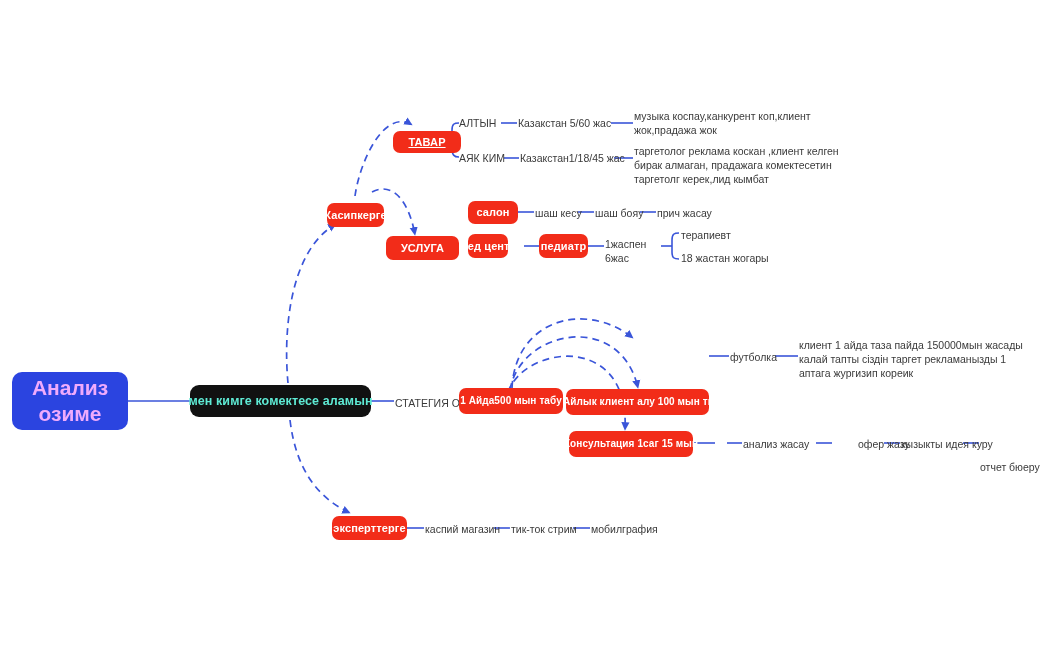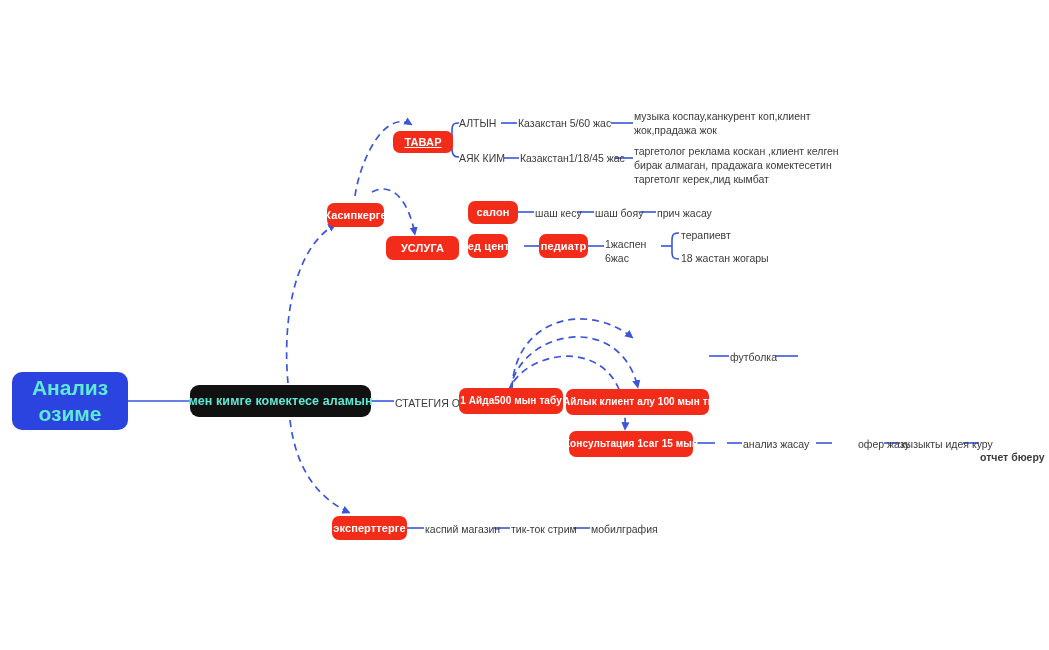--- a/index.html
+++ b/index.html
@@ -28,21 +28,21 @@
     box-sizing: border-box;
     display: flex;
     align-items: center;
     justify-content: center;
     text-align: center;
     line-height: 1.15;
     white-space: nowrap;
   }
   .node-root {
     background: #2B44E0;
-    color: #5eead4;
+    color: #f0abfc;
     border-radius: 10px;
     font-size: 21px;
     font-weight: bold;
     line-height: 1.25;
     white-space: normal;
     justify-content: center;
   }
   .node-center {
     background: #111111;
     color: #5eead4;
@@ -140,21 +140,21 @@
   </div>
 
   <div class="node node-center" style="left:190px; top:385px; width:181px; height:32px;">
     <span>мен кимге комектесе аламын</span>
   </div>
 
   <div class="node node-red" style="left:327px; top:203px; width:57px; height:24px;">
     <span>Касипкерге</span>
   </div>
 
-  <div class="node node-red" style="left:393px; top:131px; width:60px; height:22px;text-decoration:underline;">
+  <div class="node node-red" style="left:393px; top:131px; width:68px; height:22px;text-decoration:underline;">
     <span>ТАВАР</span>
   </div>
 
   <div class="node node-red" style="left:386px; top:236px; width:73px; height:24px;">
     <span>УСЛУГА</span>
   </div>
 
   <div class="node node-red" style="left:332px; top:516px; width:75px; height:24px;">
     <span>эксперттерге</span>
   </div>
@@ -188,30 +188,33 @@
   <div class="label" style="left:605px; top:237px;">1жаспен
 6жас</div>
   <div class="label nowrap" style="left:681px; top:228px;">терапиевт</div>
   <div class="label nowrap" style="left:681px; top:251px;">18 жастан жогары</div>
 
   <div class="node node-red small" style="left:459px; top:388px; width:104px; height:26px;">
     <span>1 Айда500 мын табу</span>
   </div>
 
   <div class="label nowrap" style="left:730px; top:350px;">футболка</div>
+  <div class="label" style="left:799px; top:338px;">клиент 1 айда таза пайда 150000мын жасады
+калай тапты   сіздін таргет рекламанызды 1
+аптага жургизип кореик</div>
 
   <div class="node node-red small" style="left:566px; top:389px; width:143px; height:26px;">
     <span>Айлык клиент алу 100 мын тг</span>
   </div>
 
   <div class="node node-red small" style="left:569px; top:431px; width:124px; height:26px;">
     <span>Консультация 1саг 15 мын</span>
   </div>
   <div class="label nowrap" style="left:743px; top:437px;">анализ жасау</div>
   <div class="label nowrap" style="left:833px; top:437px;margin-left:25px;">офер жазу</div>
   <div class="label nowrap" style="left:901px; top:437px;">кызыкты идея куру</div>
-  <div class="label nowrap" style="left:980px; top:450px;font-weight:bold;">отчет бюеру</div>
+  <div class="label nowrap" style="left:980px; top:460px;">отчет бюеру</div>
 
   <div class="label nowrap" style="left:425px; top:522px;">каспий магазин</div>
   <div class="label nowrap" style="left:511px; top:522px;">тик-ток стрим</div>
   <div class="label nowrap" style="left:591px; top:522px;">мобилграфия</div>
 
 </div>
 
 </body></html>

